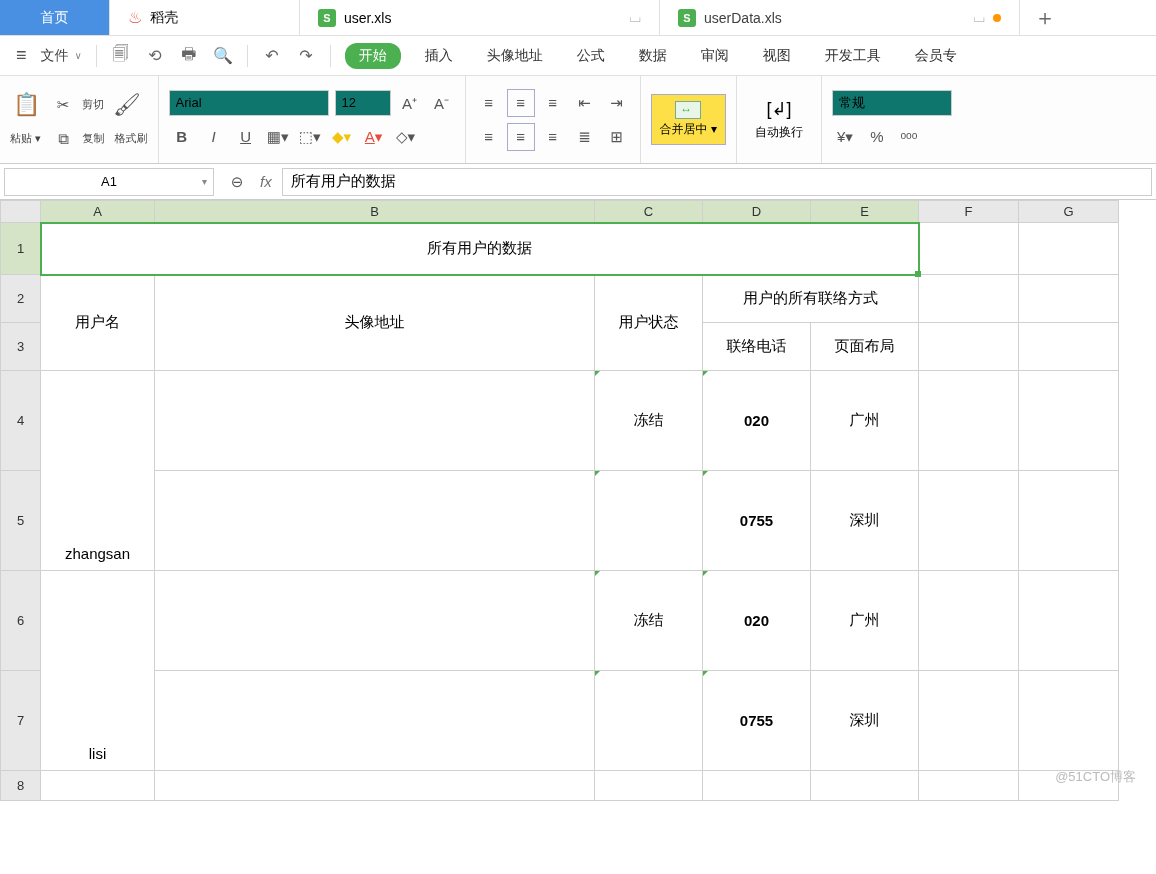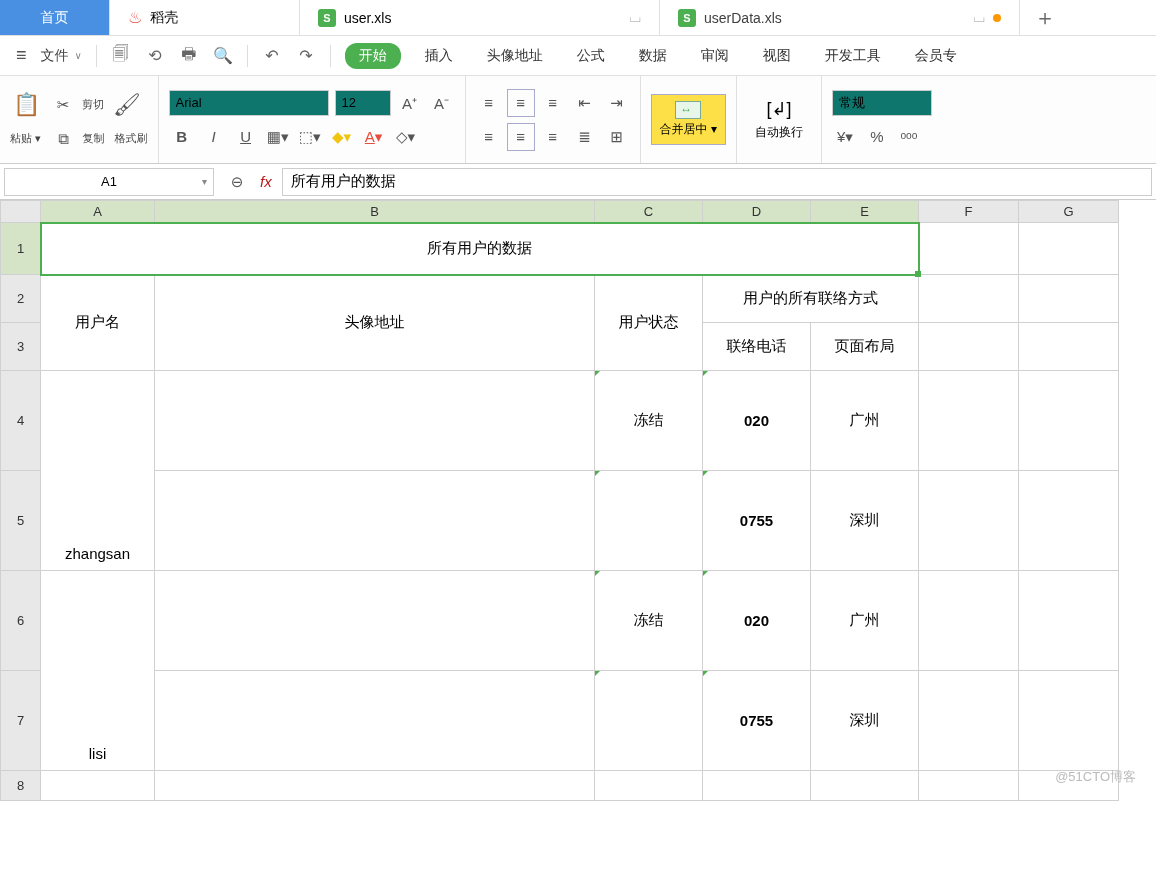--- a/index.html
+++ b/index.html
@@ -37,21 +37,21 @@
 .merge-btn { display: flex; flex-direction: column; align-items: center; gap: 2px; background: #fde047; border: 1px solid #aac; padding: 6px 8px; cursor: pointer; font-size: 12px; }
 .merge-top { width: 26px; height: 18px; border: 1px solid #7a9; background: #e8f5e9; position: relative; }
 .merge-top:after { content:"↔"; position:absolute; left:4px; top:-1px; color:#4caf50; }
 .wrap-btn { display: flex; flex-direction: column; align-items: center; gap: 4px; padding: 6px 8px; cursor: pointer; font-size: 12px; }
 .rb-label { font-size: 11px; color: #444; }
 
 
 .fbar { display: flex; height: 36px; align-items: center; border-bottom: 1px solid #ccc; padding: 4px 4px; gap: 10px; }
 .namebox { width: 210px; height: 28px; border: 1px solid #ccc; display: flex; align-items: center; justify-content: center; background: #fff; position: relative; }
 .namebox:after { content: "▾"; position: absolute; right: 6px; color: #888; font-size: 10px; }
-.fx { font-style: italic; color: #b91c1c; font-size: 15px; }
+.fx { font-style: italic; color: #737373; font-size: 15px; }
 .formula-input { flex: 1; height: 28px; border: 1px solid #ccc; padding: 0 8px; font-size: 15px; }
 
 
 .sheet { position: relative; }
 table.grid { border-collapse: collapse; table-layout: fixed; }
 .grid th, .grid td { border: 1px solid #d0d0d0; font-weight: normal; }
 .grid .corner { width: 40px; height: 22px; background: #e8e8e8; }
 .grid .colh { height: 22px; background: #e8e8e8; text-align: center; font-size: 13px; color: #333; }
 .grid .rowh { width: 40px; background: #e8e8e8; text-align: center; font-size: 13px; color: #333; }
 .colh.sel, .rowh.sel { background: #d5e3c7; }
@@ -185,21 +185,21 @@
   </div>
   <div class="rgroup">
     <div class="wrap-btn">
       <span style="font-size:18px">[↲]</span>
       <span>自动换行</span>
     </div>
   </div>
 
   <div class="rgroup" style="border-right:none">
     <div class="rrow">
-        <input class="sel" style="width: 100px;" value="常规">
+        <input class="sel" style="width: 120px;" value="常规">
       </div>
     <div class="rrow" style="margin-top:8px">
       <span class="ricon">¥▾</span>
       <span class="ricon">%</span>
       <span class="ricon">ᵒᵒᵒ</span>
     </div>
   </div>
 </div>
 
 <div class="fbar">

